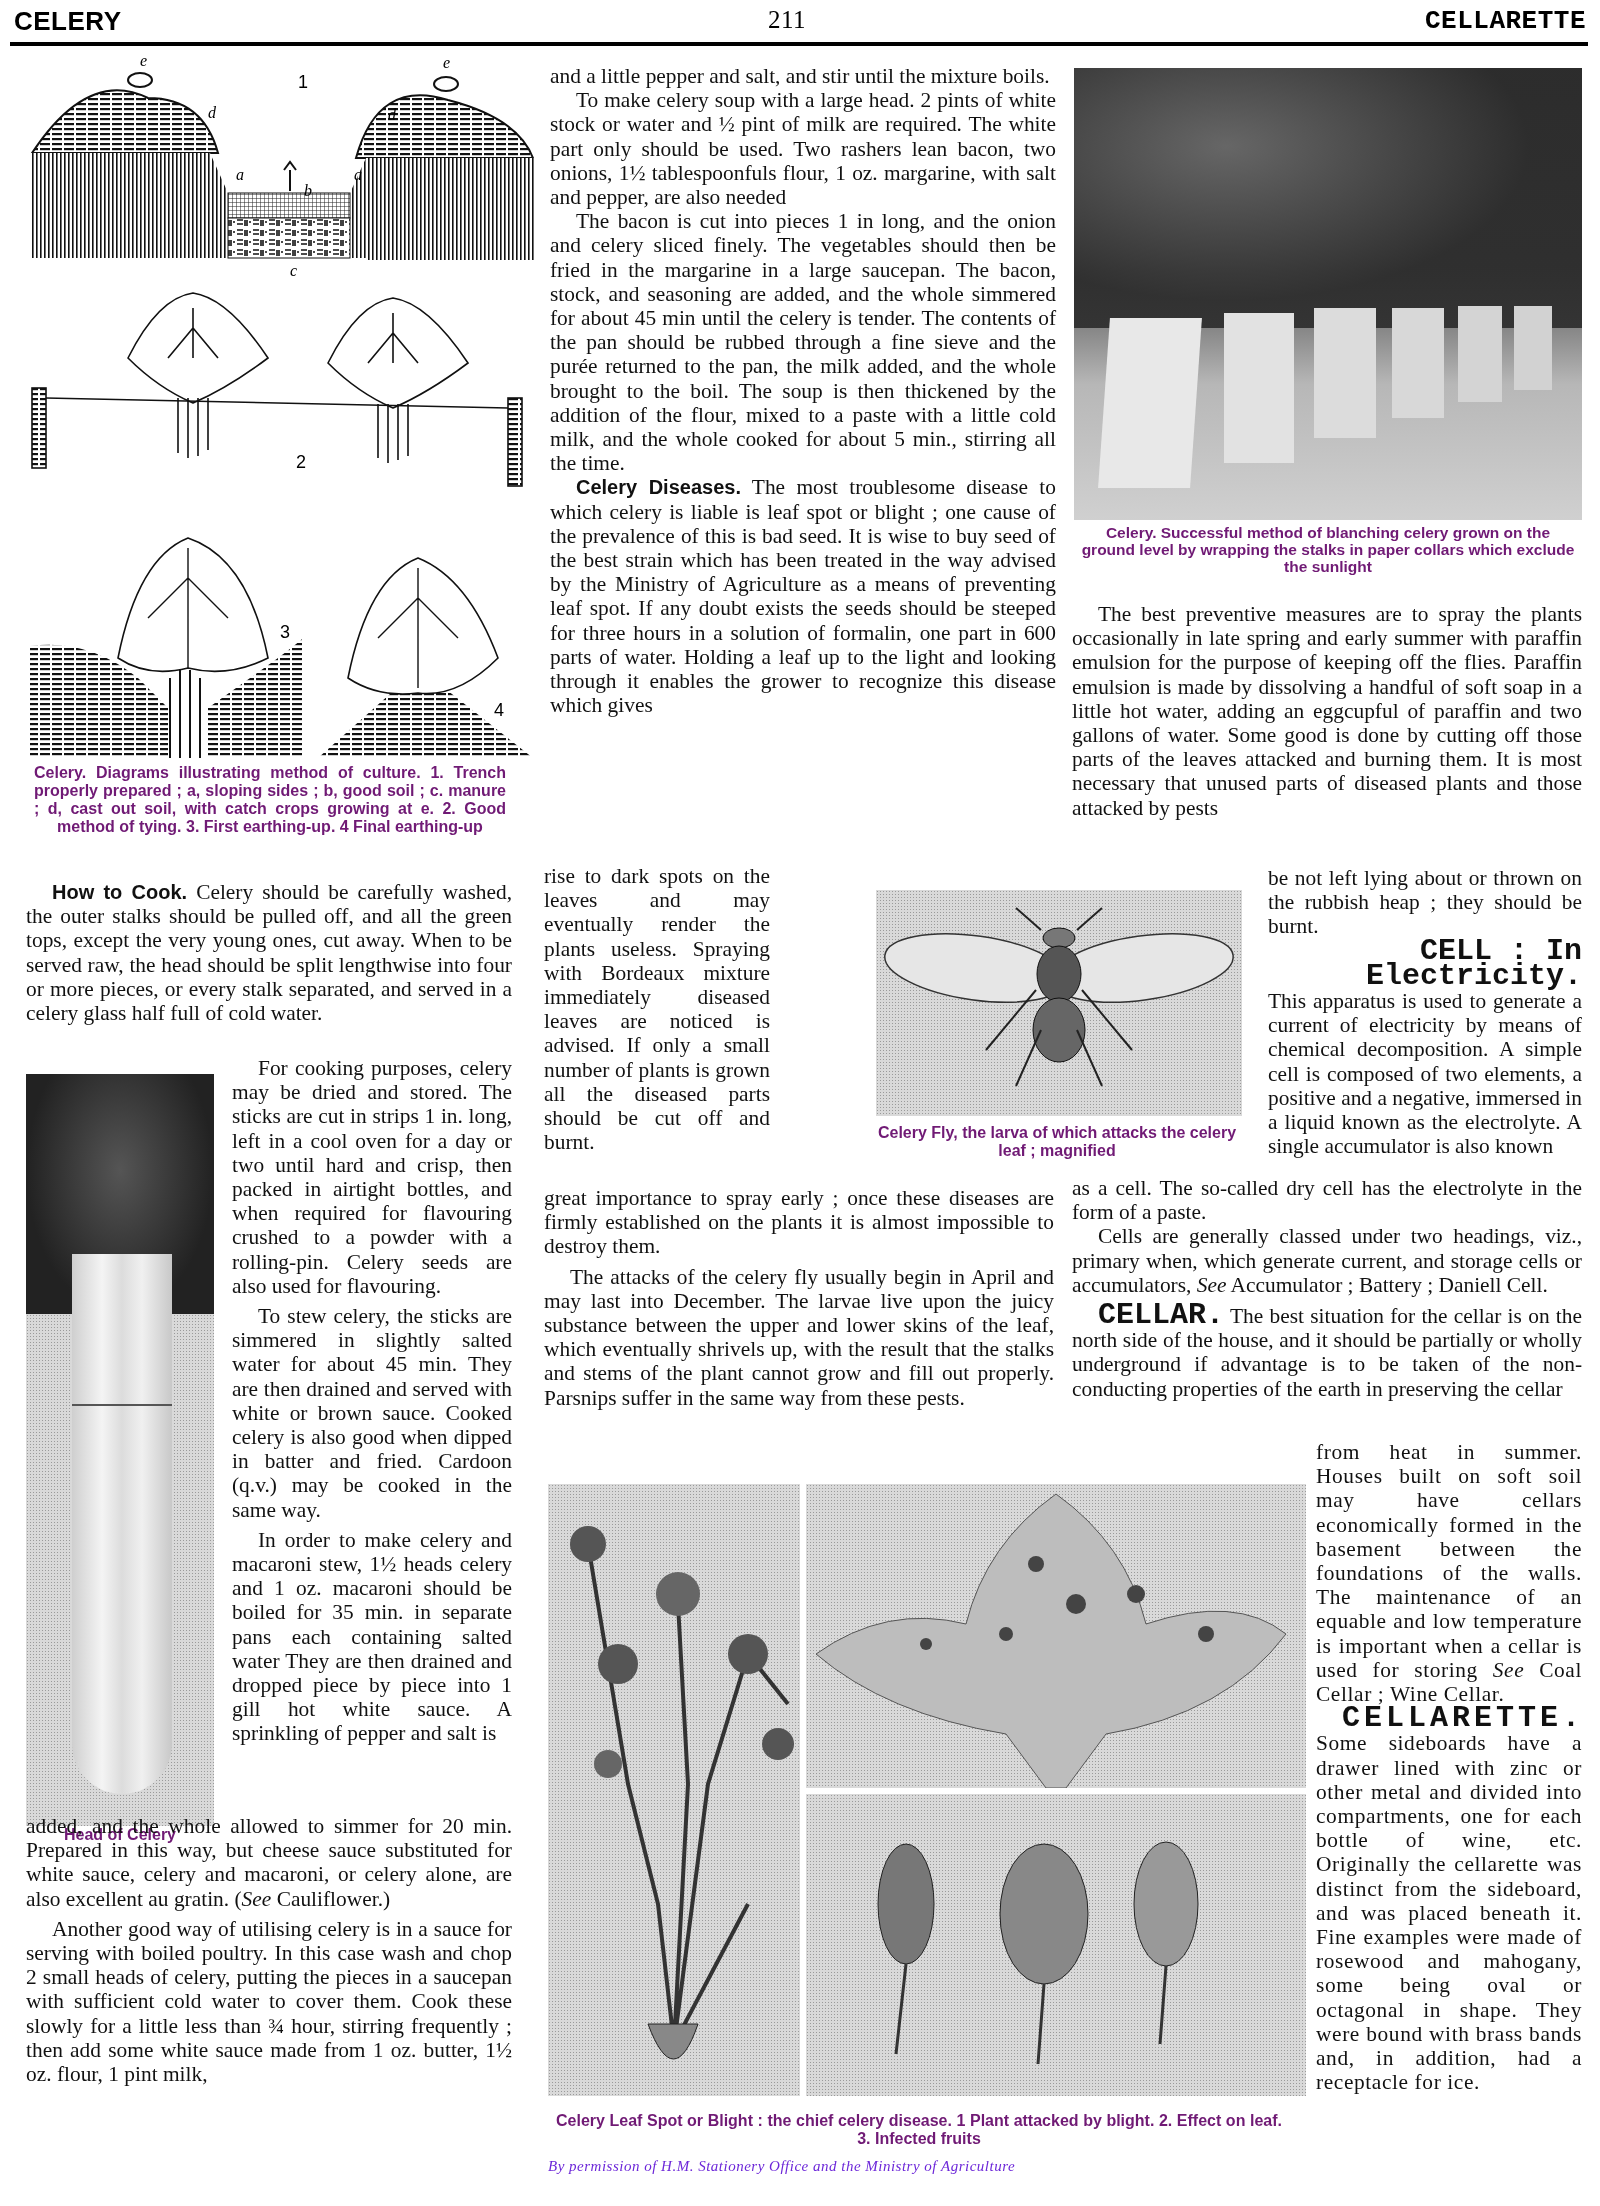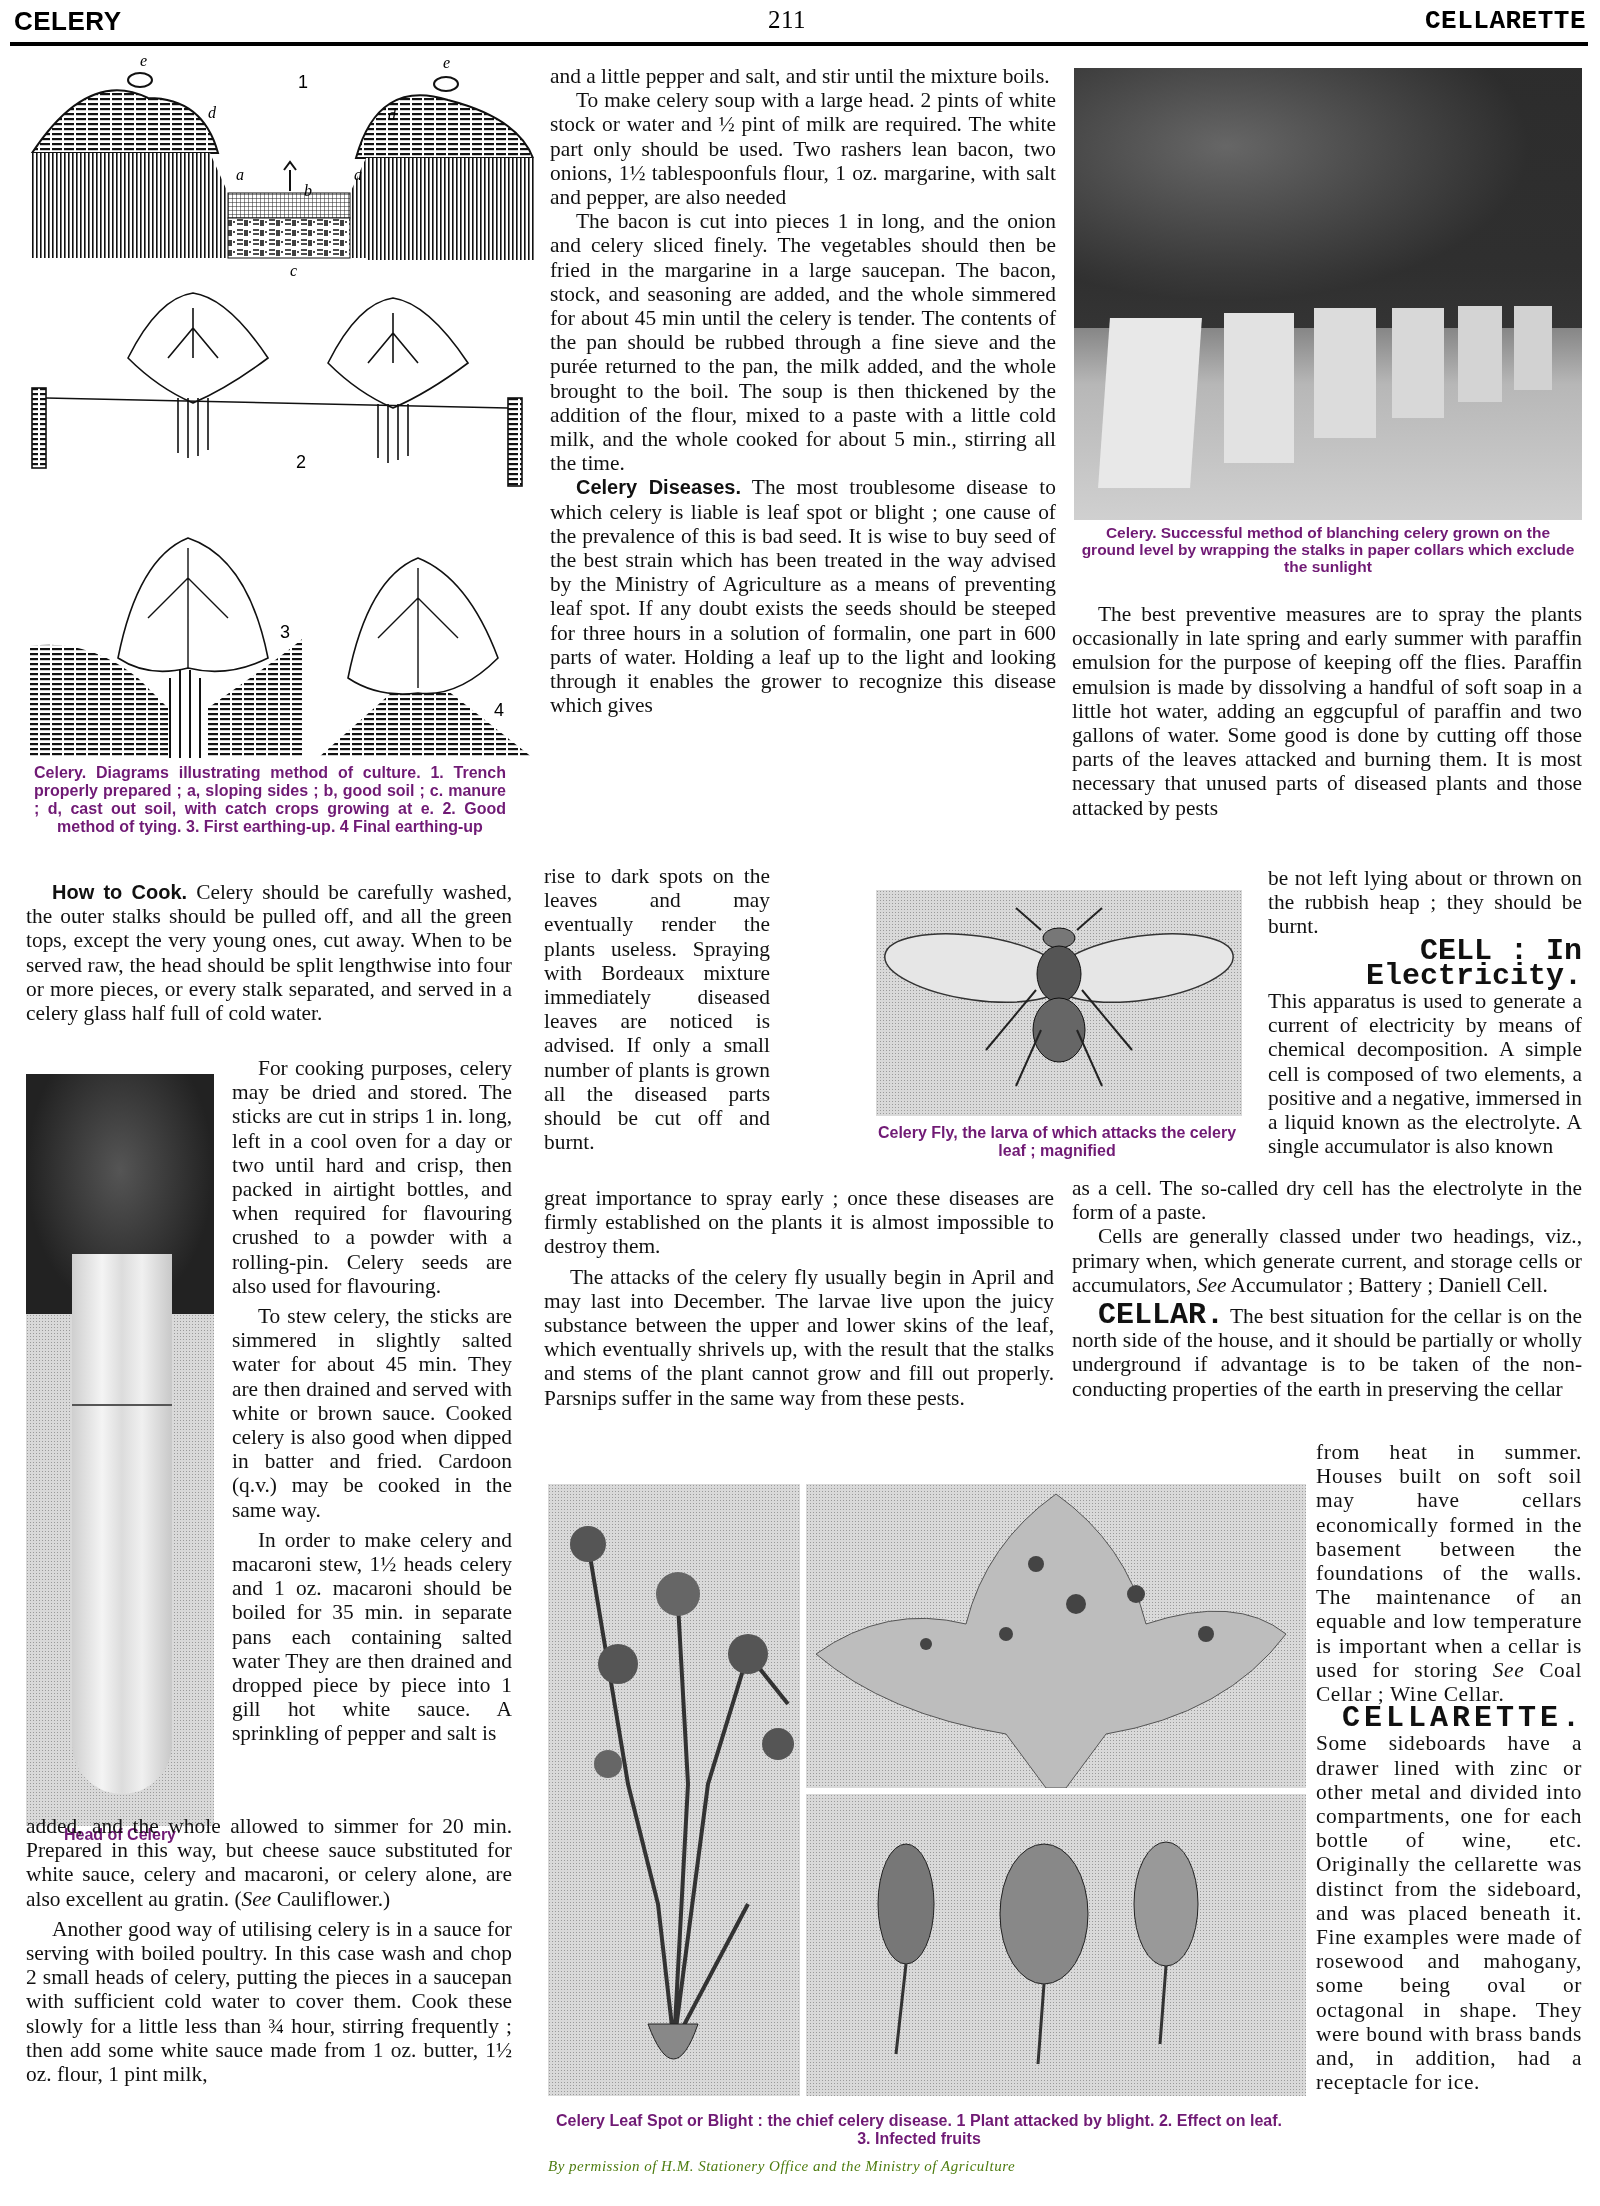--- a/index.html
+++ b/index.html
@@ -23,21 +23,21 @@
   .runin { font-family: "Liberation Sans", sans-serif; font-weight: bold; font-size: 20px; }
   .headword { font-family: Liberation Mono, monospace; font-weight: bold; font-size: 30px; }
   .spaced { letter-spacing: 4px; }
   .caption {
     position: absolute; font-family: "Liberation Sans", sans-serif; font-weight: bold;
     font-size: 16px; line-height: 18px; text-align: center; color: #701a75;
   }
   .caption.justify { text-align: justify; text-align-last: center; }
   .credit {
     position: absolute; font-family: "Liberation Serif", serif; font-style: italic;
-    font-size: 15px; color: #4d7c0f; letter-spacing: 0.5px;
+    font-size: 15px; color: #6d28d9; letter-spacing: 0.5px;
   }
   .figure { position: absolute; overflow: hidden; }
   .halftone {
     background-color: #d9d9d9;
     background-image: radial-gradient(#9a9a9a 0.8px, transparent 1px);
     background-size: 3px 3px;
   }
   em.see { font-style: italic; }
 </style>
 </head>

